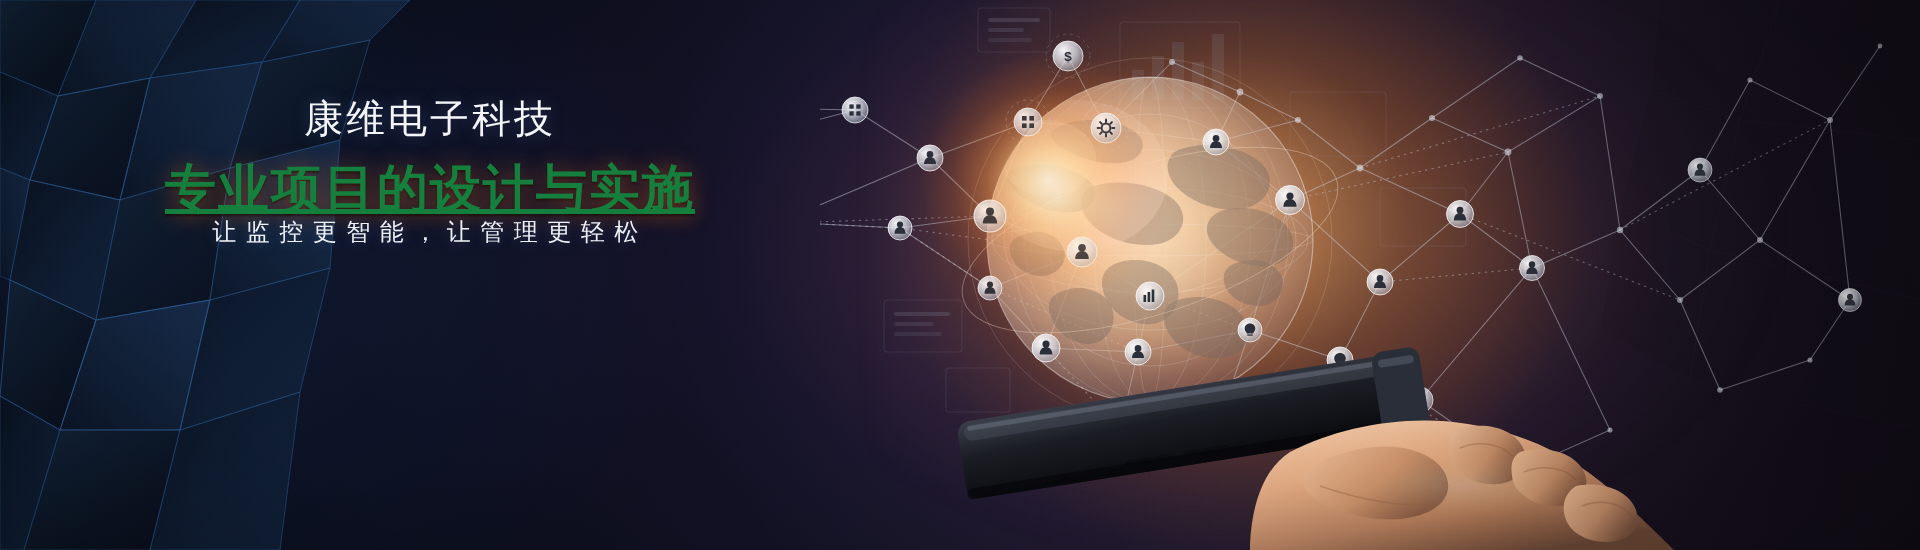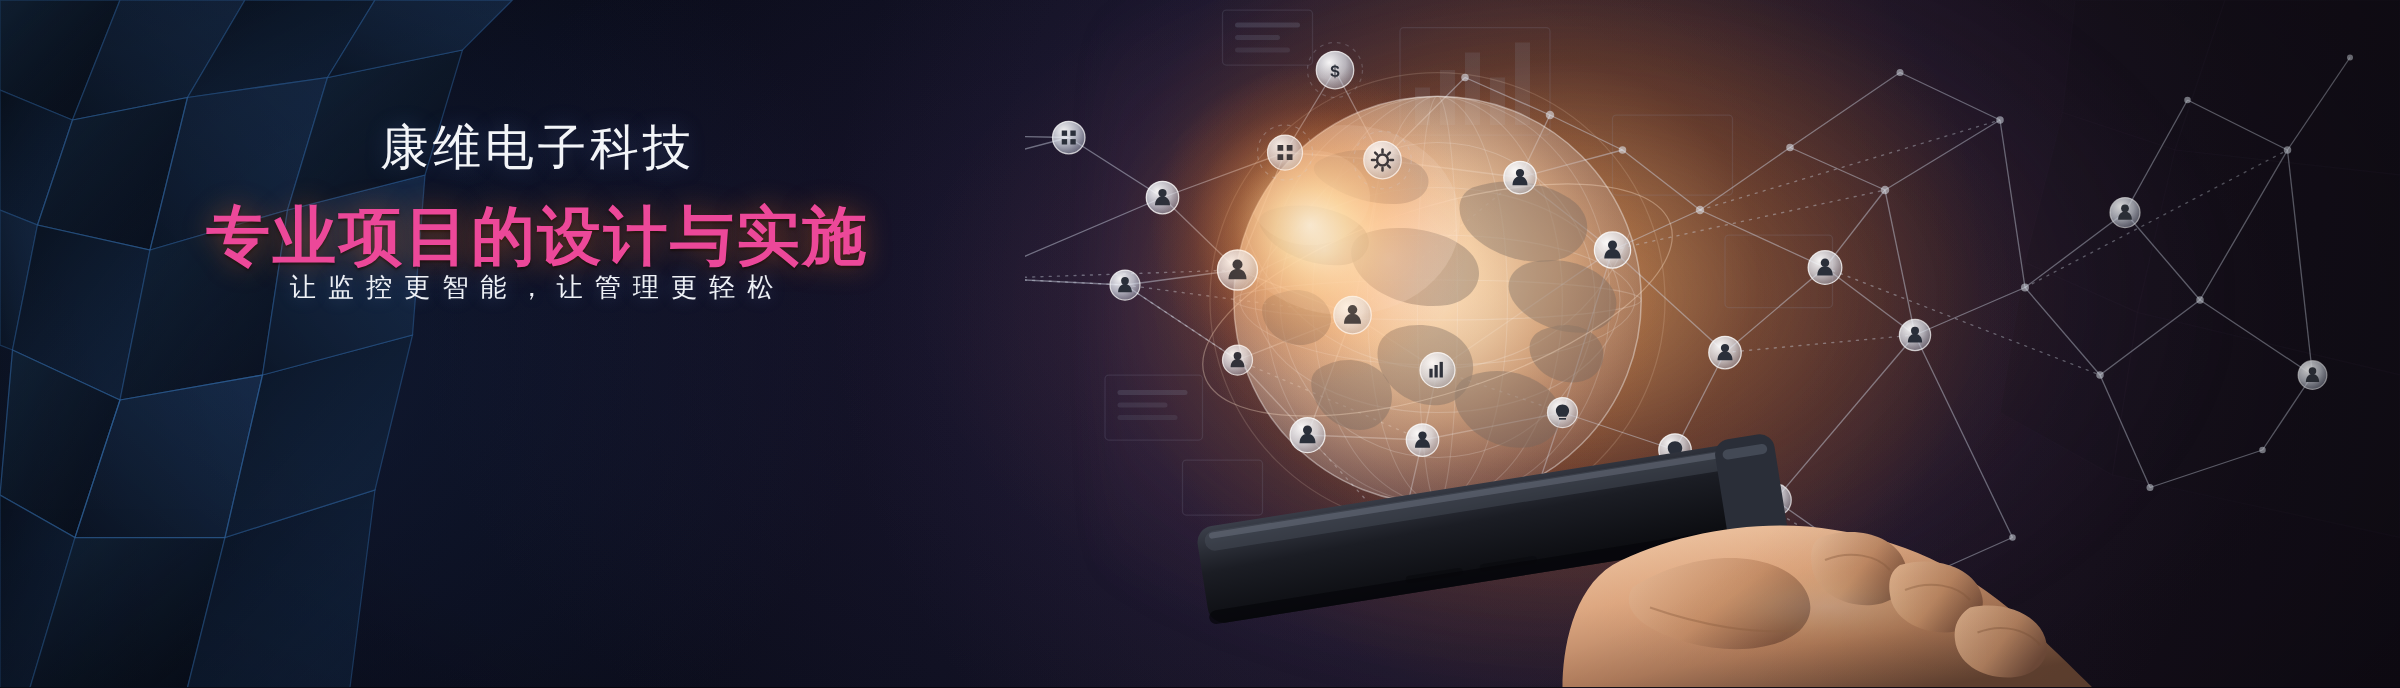--- a/index.html
+++ b/index.html
@@ -41,31 +41,32 @@
     display:flex;flex-direction:column;align-items:center;justify-content:flex-start;
     padding-top:99px;box-sizing:border-box;
   }
   .brand-title{
     color:#f3f5f8;font-size:39px;line-height:1;
     letter-spacing:3px;font-weight:400;
     text-shadow:0 0 18px rgba(120,160,255,0.25);
     margin:0 0 25px 0;white-space:nowrap;
   }
   .headline{
-    color:#ec4899;font-size:51px;line-height:1;font-weight:700;
+    color:#15803d;font-size:51px;line-height:1;font-weight:700;
     letter-spacing:2px;white-space:nowrap;margin:0 0 6px 0;
     text-shadow:0 0 22px rgba(244,110,30,0.45), 0 2px 2px rgba(0,0,0,0.6);
+    text-decoration:underline;
   }
   .subtitle-en{
     color:#b9bec9;font-size:11.5px;line-height:1;font-weight:400;
     letter-spacing:5.1px;white-space:nowrap;margin:0 0 31px 0;
     text-shadow:0 0 10px rgba(160,180,220,0.30);
   }
   .tagline{
-    color:#eef1f6;font-size:21px;line-height:1;font-weight:400;
+    color:#eef1f6;font-size:24px;line-height:1;font-weight:400;
     letter-spacing:9.5px;white-space:nowrap;margin:0;
     text-shadow:0 0 14px rgba(130,170,255,0.28);
   }
   .node-label{font-family:"Liberation Sans",sans-serif;}
 </style>
 </head>
 <body>
 
 <div id="banner">
 

